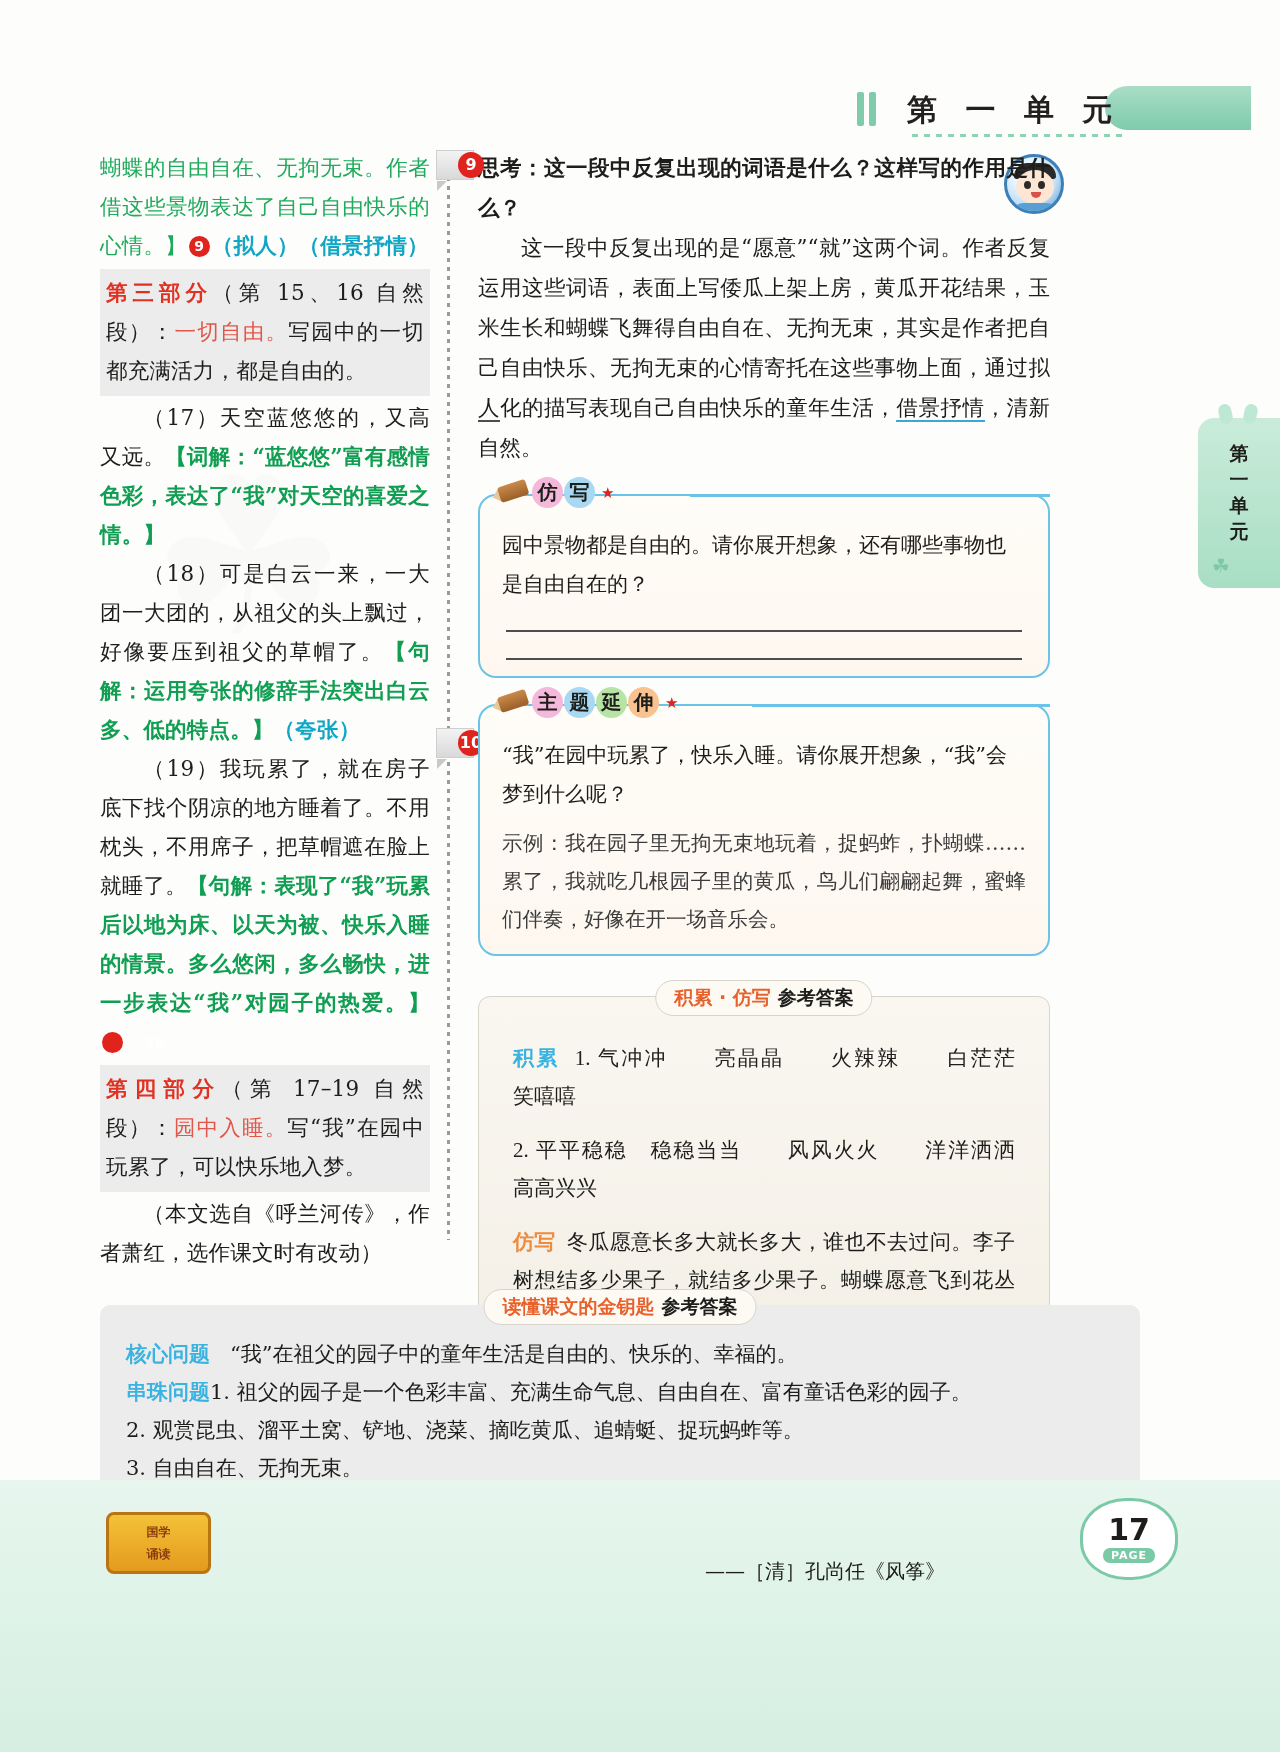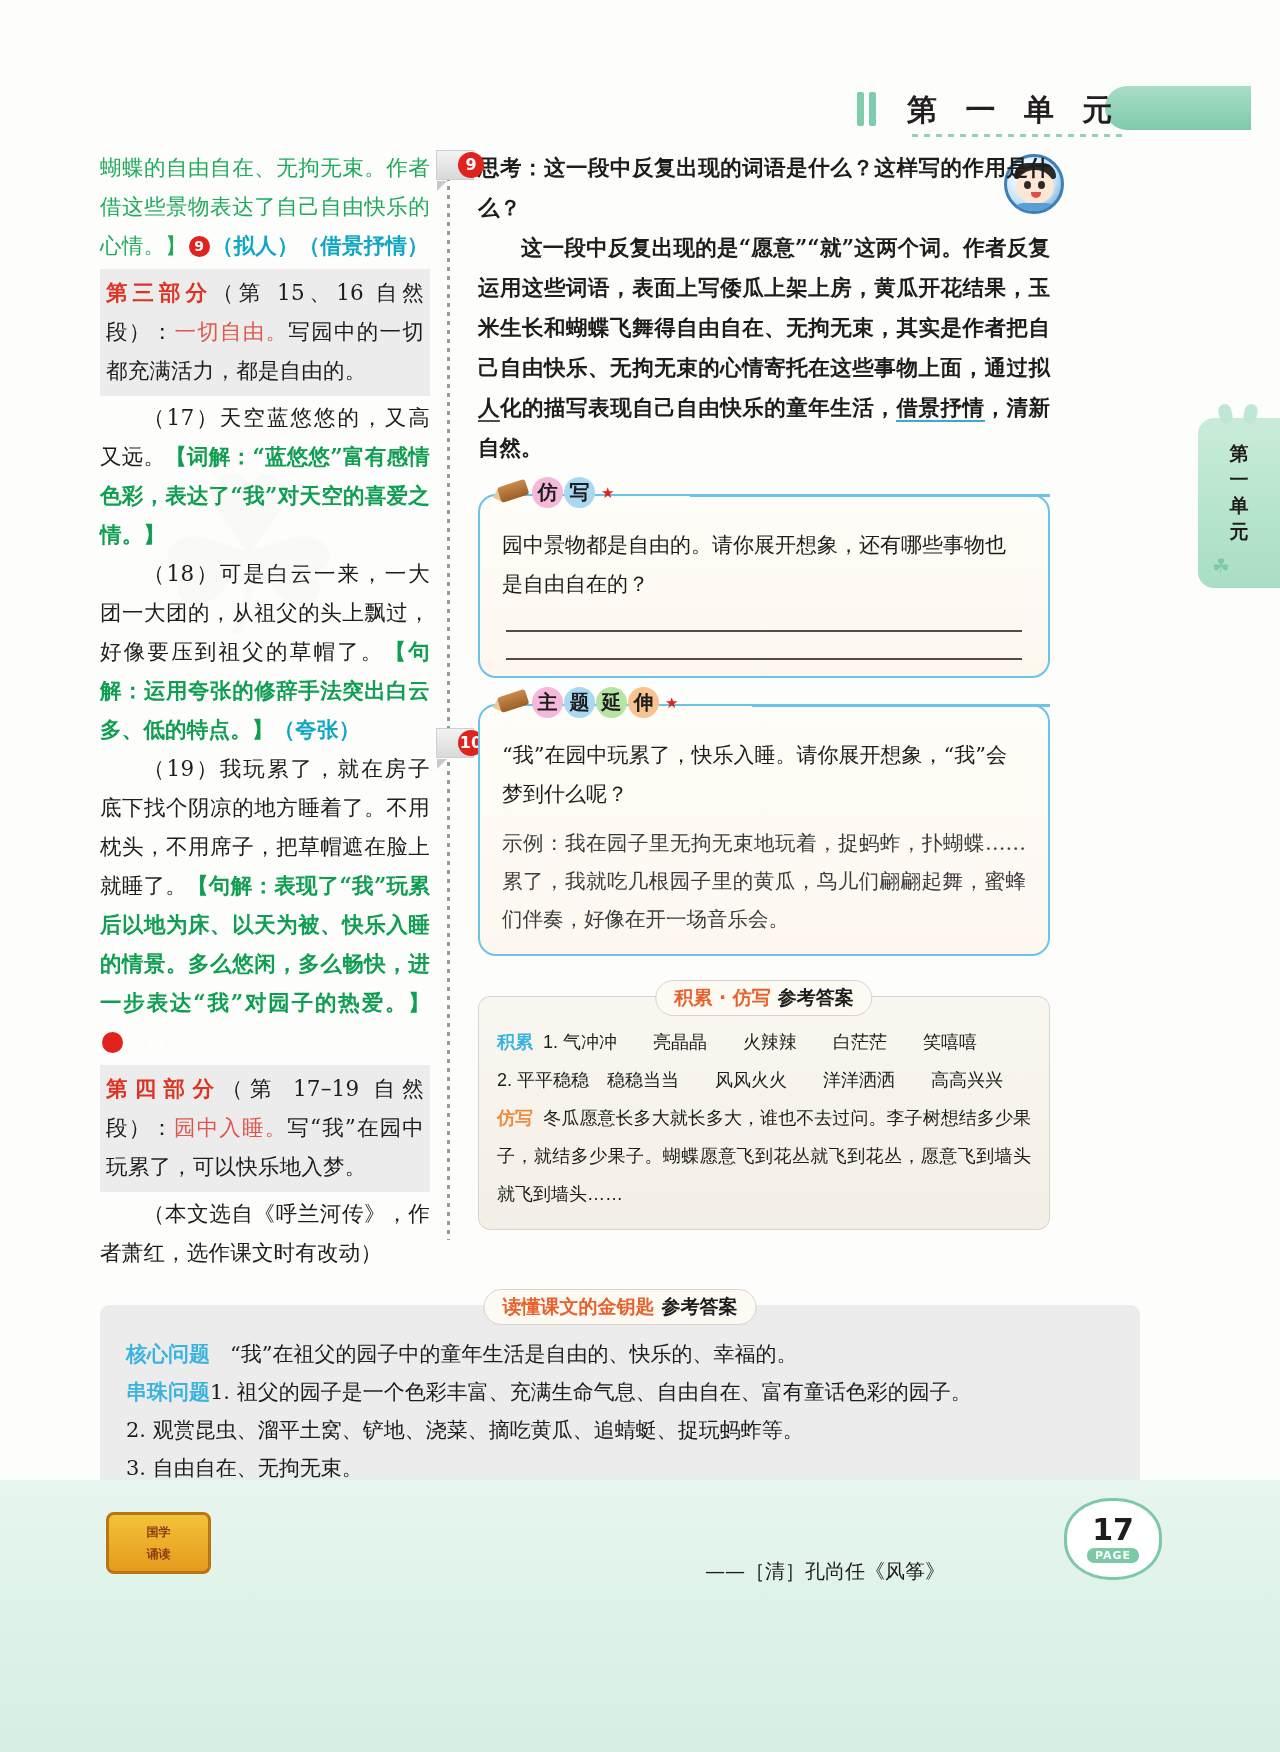--- a/index.html
+++ b/index.html
@@ -105,21 +105,21 @@
     display:inline-block;width:21px;height:21px;line-height:21px;text-align:center;
     border-radius:50%;background:#e0231d;color:#fff;font-size:14px;font-weight:bold;
     vertical-align:2px;margin:0 2px;
     font-family:"DejaVu Sans","Liberation Sans",sans-serif;
   }
   .indent{text-indent:2em;}
 
   
   .rcol-p{
     font-family:"DejaVu Serif","Liberation Serif",serif;
-    font-size:21.5px;line-height:40px;color:#1d1d1b;text-align:justify;margin:0;font-weight:bold;
+    font-size:21.5px;line-height:40px;color:#1d1d1b;text-align:justify;margin:0;
   }
   .q-head{font-weight:bold;}
   .uline{border-bottom:2px solid #4d4d4d;}
   .uline-blue{border-bottom:2px solid #3aa7d6;}
 
   .flag{
     position:absolute;left:-42px;width:38px;height:30px;
     background:linear-gradient(180deg,#f3f3f3,#d9d9d9);
     border:1px solid #cfcfcf;box-sizing:border-box;
   }
@@ -180,22 +180,22 @@
   .ans-pill{
     position:absolute;top:-17px;left:50%;transform:translateX(-50%);
     background:#fdfaf4;border:1.5px solid #d8d4cc;border-radius:18px;
     padding:4px 18px;white-space:nowrap;
     font-family:"DejaVu Sans","Liberation Sans",sans-serif;
     font-size:19px;font-weight:bold;
   }
   .pill-o{color:#e8612c;}
   .pill-k{color:#1d1d1b;margin-left:7px;}
   .ans-line{
-    font-family:Liberation Sans, sans-serif;
-    font-size:18px;line-height:38px;color:#1d1d1b;margin:0;text-align:justify;
+    font-family:Liberation Serif, serif;
+    font-size:21px;line-height:38px;color:#1d1d1b;margin:16px;text-align:justify;
   }
   .key-blue{color:#3ab3e0;font-weight:bold;}
   .key-orange{color:#ef8b3c;font-weight:bold;}
 
   
   .bottom-card{
     position:absolute;left:100px;top:1305px;width:1040px;
     border-radius:10px;background:#ececec;padding:30px 26px 18px 26px;box-sizing:border-box;
   }
   .bottom-pill{
@@ -227,21 +227,21 @@
     position:absolute;left:245px;top:36px;width:700px;
     font-family:"DejaVu Serif","Liberation Serif",serif;
     font-size:20px;line-height:40px;color:#1d1d1b;
   }
   .foot-src{
     position:absolute;left:245px;top:78px;width:700px;text-align:right;
     font-family:"DejaVu Serif","Liberation Serif",serif;
     font-size:20px;color:#1d1d1b;
   }
   .pagebadge{
-    position:absolute;right:118px;top:18px;width:92px;height:76px;
+    position:absolute;right:102px;top:18px;width:92px;height:76px;
     border:3px solid #7cc9a8;border-radius:46px/38px;background:#fff;
     display:flex;flex-direction:column;align-items:center;justify-content:center;text-align:center;
   }
   .pagebadge .no{
     font-family:"DejaVu Sans","Liberation Sans",sans-serif;
     font-size:30px;font-weight:bold;color:#1d1d1b;line-height:30px;
   }
   .pagebadge .pg{
     background:#7cc9a8;color:#fff;font-size:11px;font-weight:bold;letter-spacing:1px;
     padding:1px 8px;border-radius:7px;margin-top:3px;

